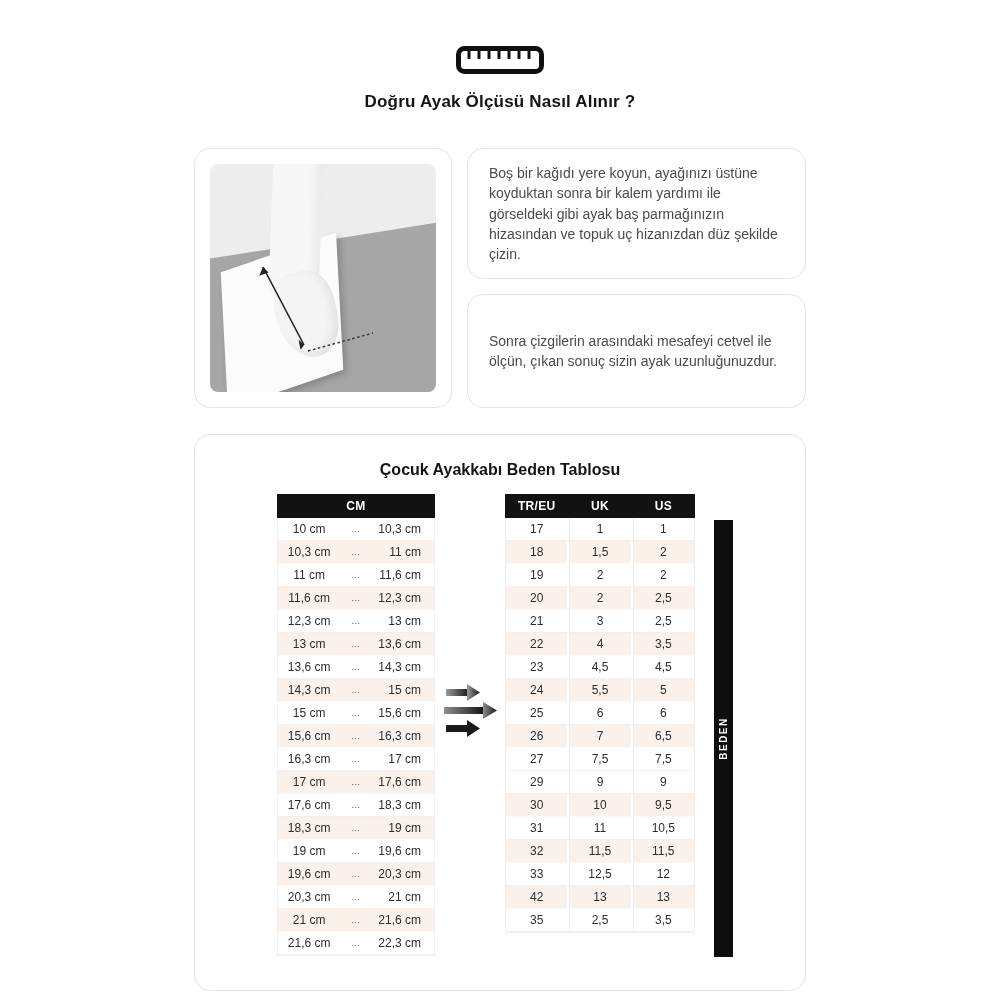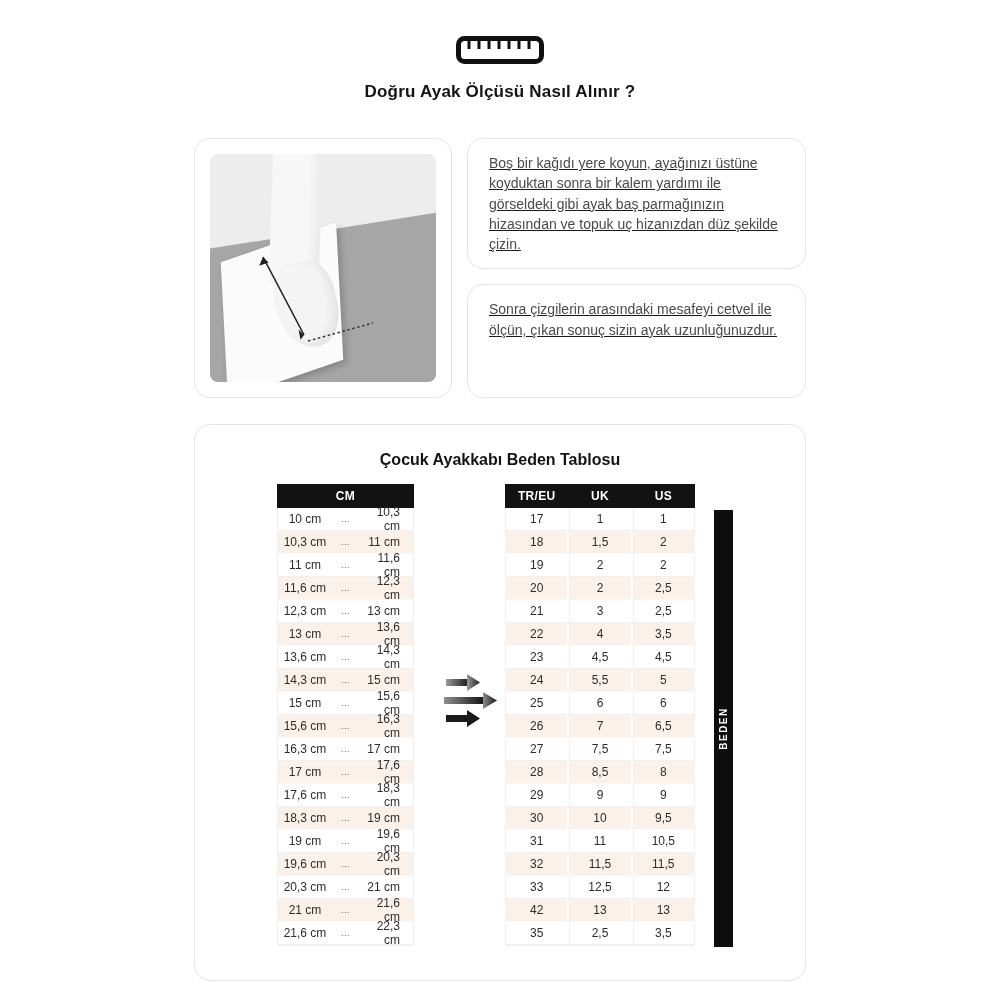--- a/index.html
+++ b/index.html
@@ -3,21 +3,21 @@
 <meta charset="utf-8">
 <style>
   * { margin:0; padding:0; box-sizing:border-box; }
   html,body { background:#ffffff; }
   body {
     width:1000px; height:1000px;
     font-family:"Liberation Sans", sans-serif;
     color:#1a1a1a;
     overflow:hidden;
   }
-  .page { width:612px; margin:0 auto; padding-top:34px; }
+  .page { width:612px; margin:0 auto; padding-top:44px; }
 
   
   .hdr { text-align:center; }
   .ruler-wrap { display:flex; justify-content:center; }
   .page-title { font-size:17px; font-weight:bold; color:#141414; margin-top:16px; letter-spacing:.2px; }
 
   
   .measure-section { display:flex; gap:15px; margin-top:36px; height:260px; }
   .photo-card {
     width:258px; height:260px; flex:none;
@@ -45,21 +45,21 @@
     position:absolute; left:29%; top:47%; width:27%; height:38%;
     background:#f4f4f4; border-radius:42% 42% 48% 58%;
     transform:rotate(-13deg);
     box-shadow:inset -5px -4px 9px rgba(0,0,0,.07);
   }
   .photo svg.measure { position:absolute; left:0; top:0; }
 
   .instructions { display:flex; flex-direction:column; gap:15px; flex:1; }
   .note-card {
     flex:1; border:1px solid #e4e4e4; border-radius:16px;
-    padding:14px 21px; display:flex; align-items:flex-start;text-decoration:underline;
+    padding:14px 21px; display:flex; align-items:center;
   }
   .note-text { font-size:14px; line-height:1.45; color:#4a4a4a; }
 
   
   .table-card {
     position:relative; margin-top:26px;
     width:612px; height:557px;
     border:1px solid #e4e4e4; border-radius:16px;
   }
   .table-title { text-align:center; font-size:16px; font-weight:bold; color:#141414; margin-top:26px; }
@@ -69,21 +69,21 @@
     height:24px; display:flex; align-items:center; justify-content:center;
     letter-spacing:.3px;
   }
   .row {
     height:23px; display:flex; align-items:center;
     font-size:12px; font-weight:normal; color:#2d2d2d;
     border-bottom:1px solid #f2efec; background:#ffffff;
   }
   .row.alt { background:#faf1ea; border-bottom:1px solid #fdf8f3; }
 
-  .cm-table { position:absolute; left:82px; top:59px; width:137px; }
+  .cm-table { position:absolute; left:82px; top:59px; width:158px; }
   .cm-body { border:1px solid #f0f0f0; border-top:none; }
   .c-from { width:40%; text-align:center; }
   .c-dots { width:20%; text-align:center; font-size:9px; color:#555; letter-spacing:.5px; }
   .c-to   { width:40%; text-align:right; padding-right:13px; }
 
   .size-table { position:absolute; left:310px; top:59px; width:190px; }
   .size-head { display:flex; }
   .size-head span { flex:1; text-align:center; }
   .size-body { border:1px solid #f0f0f0; border-top:none; }
   .s-col { flex:1; text-align:center; }
@@ -334,25 +334,20 @@
           <div class="row alt">
             <span class="s-col">26</span>
             <span class="s-col">7</span>
             <span class="s-col">6,5</span>
           </div>
           <div class="row">
             <span class="s-col">27</span>
             <span class="s-col">7,5</span>
             <span class="s-col">7,5</span>
           </div>
-          <div class="row alt">
-            <span class="s-col">28</span>
-            <span class="s-col">8,5</span>
-            <span class="s-col">8</span>
-          </div>
           <div class="row">
             <span class="s-col">29</span>
             <span class="s-col">9</span>
             <span class="s-col">9</span>
           </div>
           <div class="row alt">
             <span class="s-col">30</span>
             <span class="s-col">10</span>
             <span class="s-col">9,5</span>
           </div>

